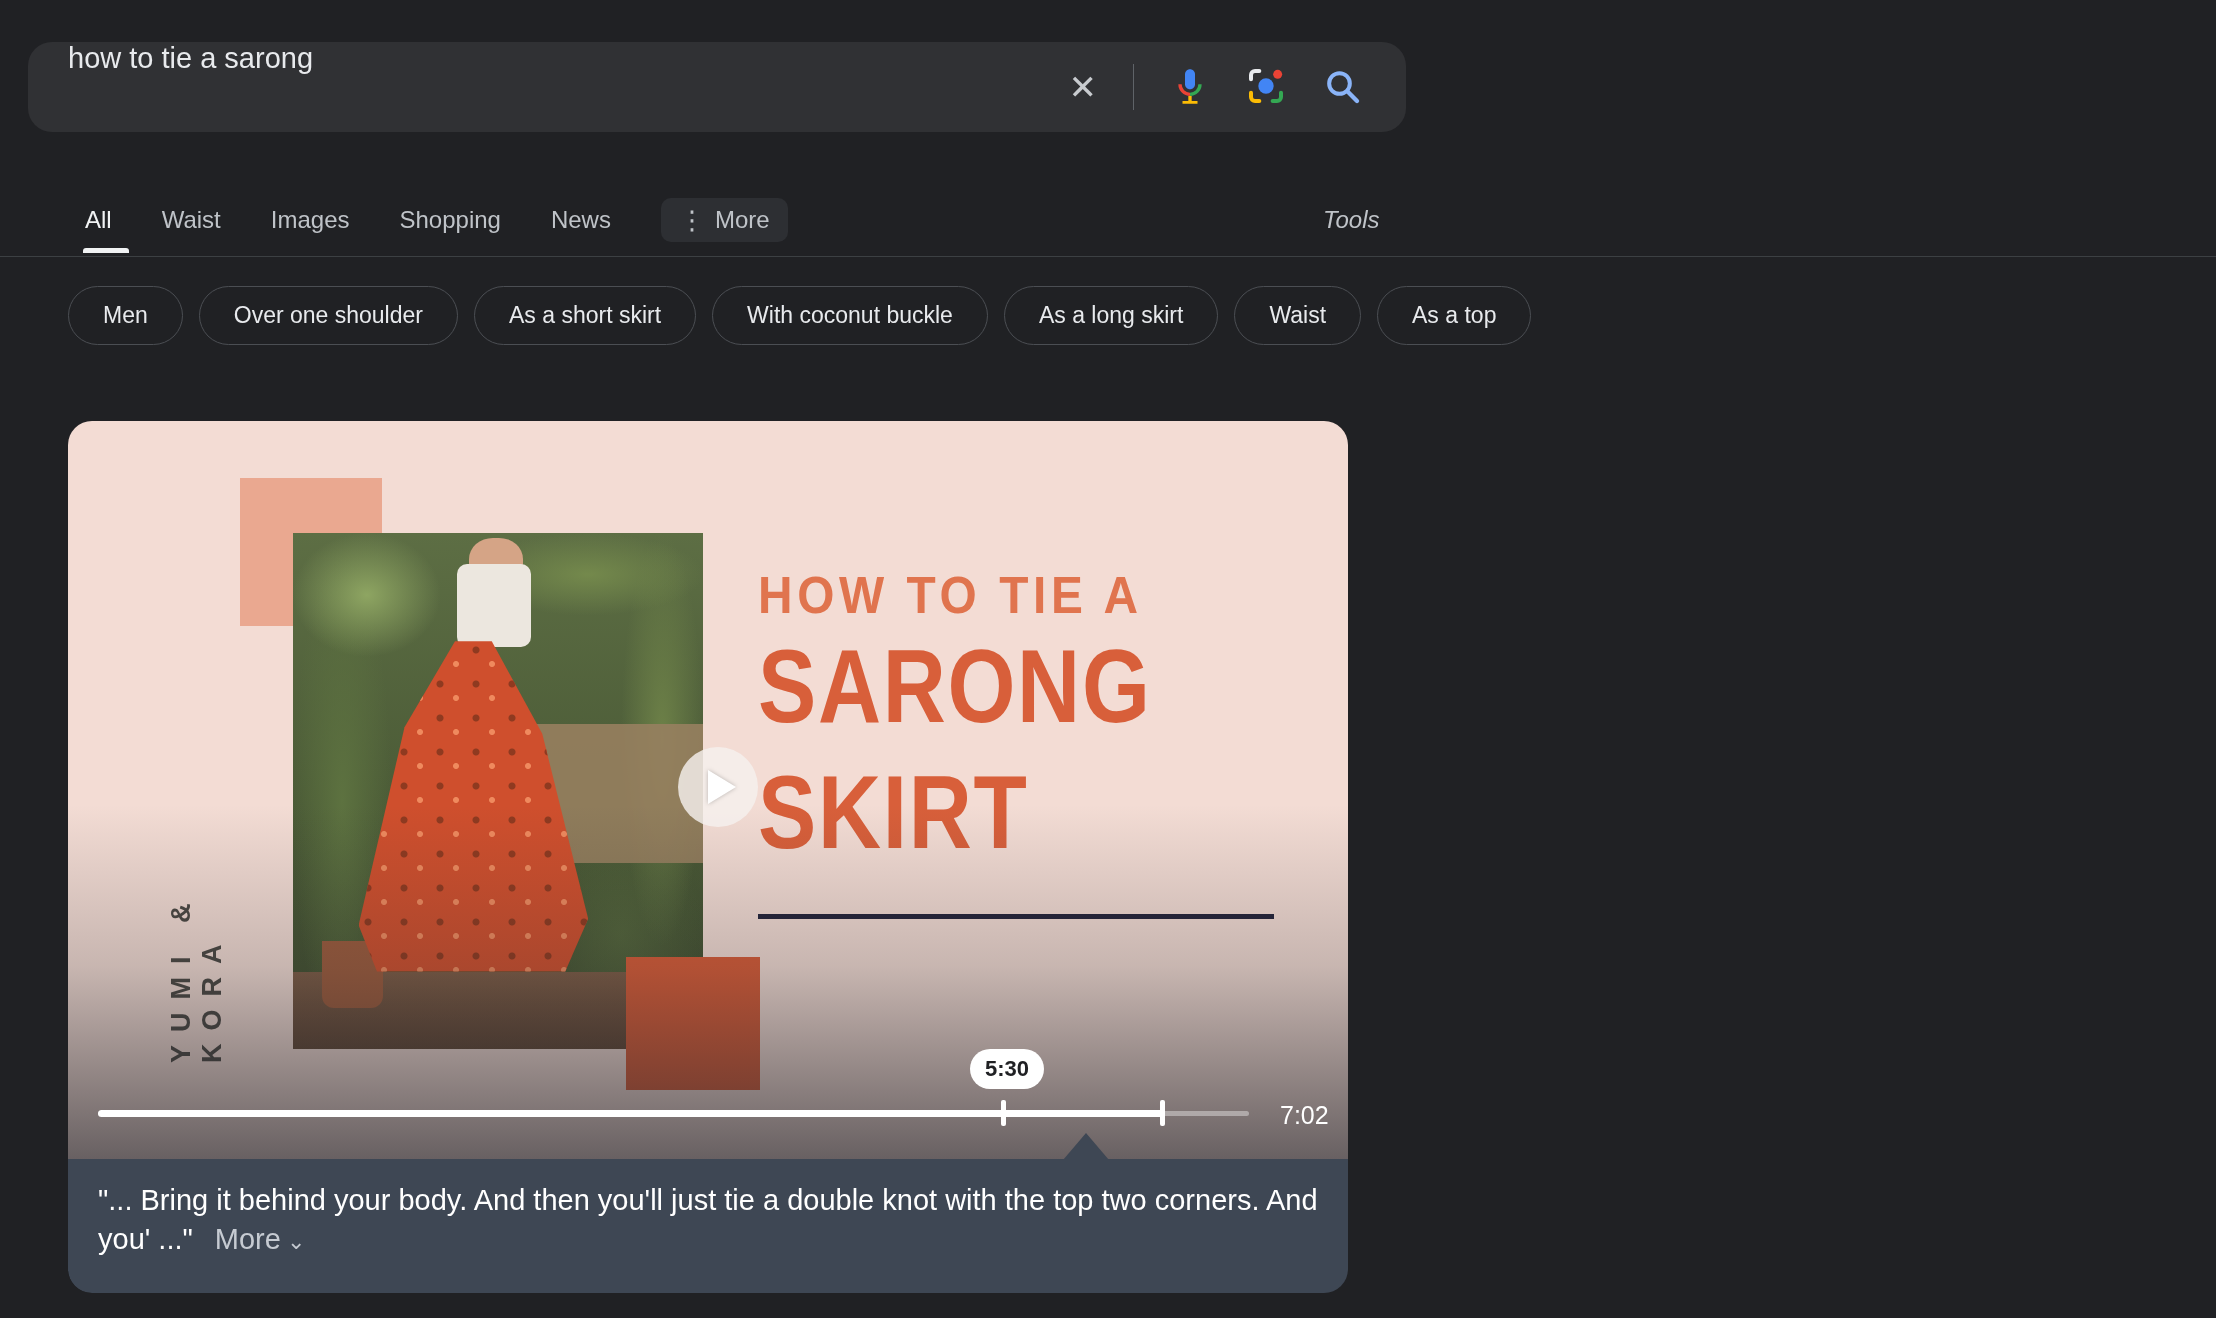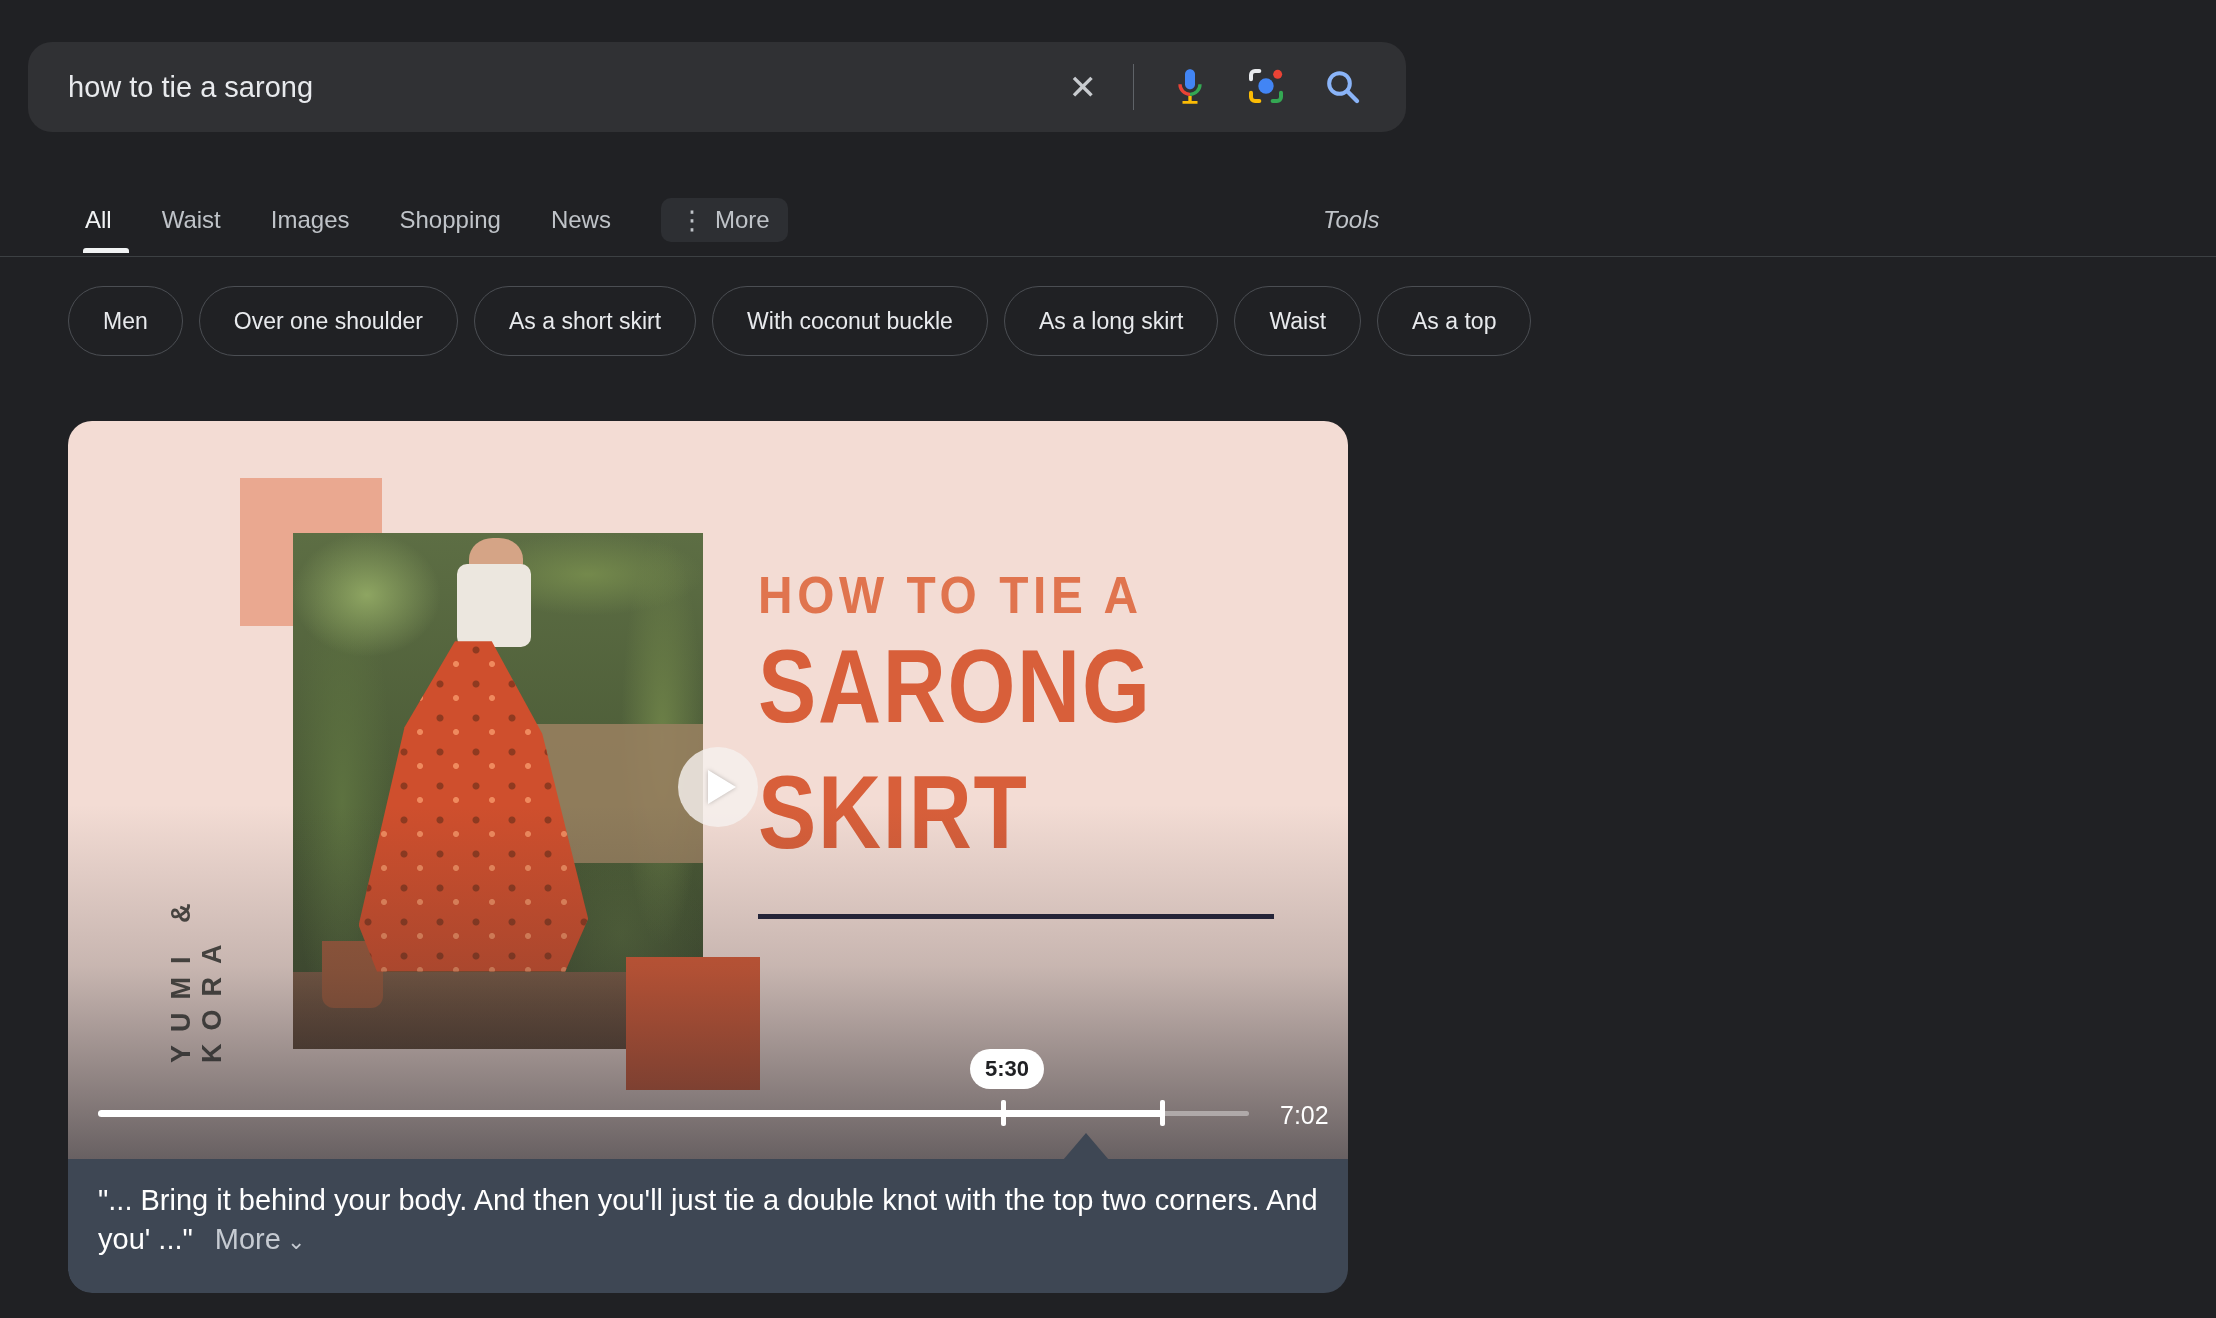--- a/index.html
+++ b/index.html
@@ -6,21 +6,21 @@
   html,body { background:#202124; }
   body {
     width:2216px; height:1318px; position:relative; overflow:hidden;
     font-family:"Liberation Sans", sans-serif; color:#e8eaed;
   }
 
   
   .search-bar {
     position:absolute; left:28px; top:42px; width:1378px; height:90px;
     background:#303134; border-radius:24px;
-    display:flex; align-items:center;
+    display:flex; 
   }
   .search-query {
     flex:1; padding-left:40px; font-size:29px; font-weight:500; color:#e8eaed;
     white-space:nowrap; overflow:hidden;
   }
   .search-icons { display:flex; align-items:center; gap:36px; padding-right:44px; }
   .icon-btn { background:none; border:none; cursor:pointer; display:flex; align-items:center; justify-content:center; }
   .clear-btn { color:#c8cbcf; font-size:34px; line-height:1; font-weight:400; }
   .icon-divider { width:1px; height:46px; background:#5f6368; }
 
@@ -31,21 +31,21 @@
   .tab.active { color:#f1f3f4; font-weight:500; }
   .tab-more { background:#2d2f33; border-radius:10px; padding:8px 18px; }
   .more-dots { font-size:26px; color:#bfc3c8; line-height:1; }
   .tools { position:absolute; left:1323px; top:10px; font-size:24px; color:#bfc3c8; cursor:pointer; background:none; border:none; font-family:inherit;font-style:italic; }
   .tab-underline { position:absolute; left:83px; top:248px; width:46px; height:5px; background:#f1f3f4; border-radius:3px 3px 0 0; }
   .tabs-divider { position:absolute; left:0; top:256px; width:2216px; height:1px; background:#3c4043; }
 
   
   .chips { position:absolute; left:68px; top:286px; display:flex; gap:16px; }
   .chip {
-    height:70px; padding:0 34px; border:1.5px solid #4b4e53; border-radius:36px;
+    height:59px; padding:0 34px; border:1.5px solid #4b4e53; border-radius:36px;
     display:flex; align-items:center; font-size:23px; color:#e8eaed;
     background:transparent; cursor:pointer; white-space:nowrap; font-family:inherit;
   }
 
   
   .video-card {
     position:absolute; left:68px; top:421px; width:1280px; height:872px;
     border-radius:24px; overflow:hidden; cursor:pointer;
   }
   .thumb { position:absolute; left:0; top:0; width:1300px; height:738px; background:#f3dcd4; }

